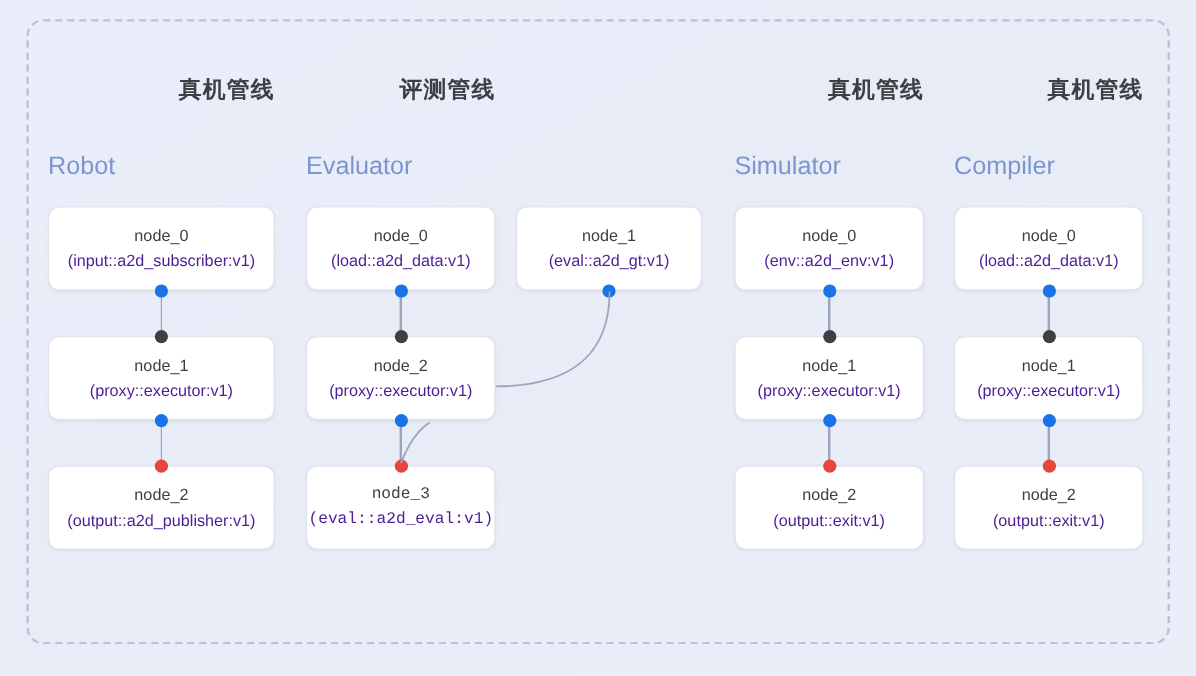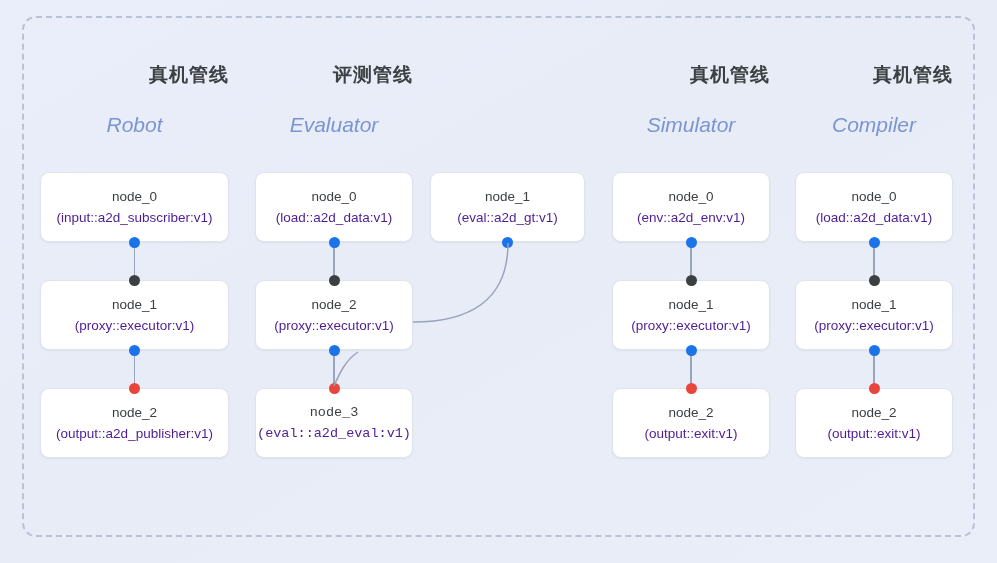--- a/index.html
+++ b/index.html
@@ -48,26 +48,25 @@
     text-align: right;
     font-size: 19px;
     font-weight: bold;
     color: #3c4043;
     letter-spacing: 1px;
     white-space: nowrap;
   }
   .col-subtitle {
     position: absolute;
     width: 100%;
-    top: 113px;
-    text-align: center;
+    top: 127px;
+    text-align: left;
     font-size: 21px;
     color: #7b95d1;
     white-space: nowrap;
-    font-style: italic;
   }
   .node-box {
     position: absolute;
     box-sizing: border-box;
     background: #ffffff;
     border: 1px solid #dfe3ec;
     border-radius: 9px;
     box-shadow: 0 1px 2px rgba(60,70,100,0.07);
     display: flex;
     flex-direction: column;

